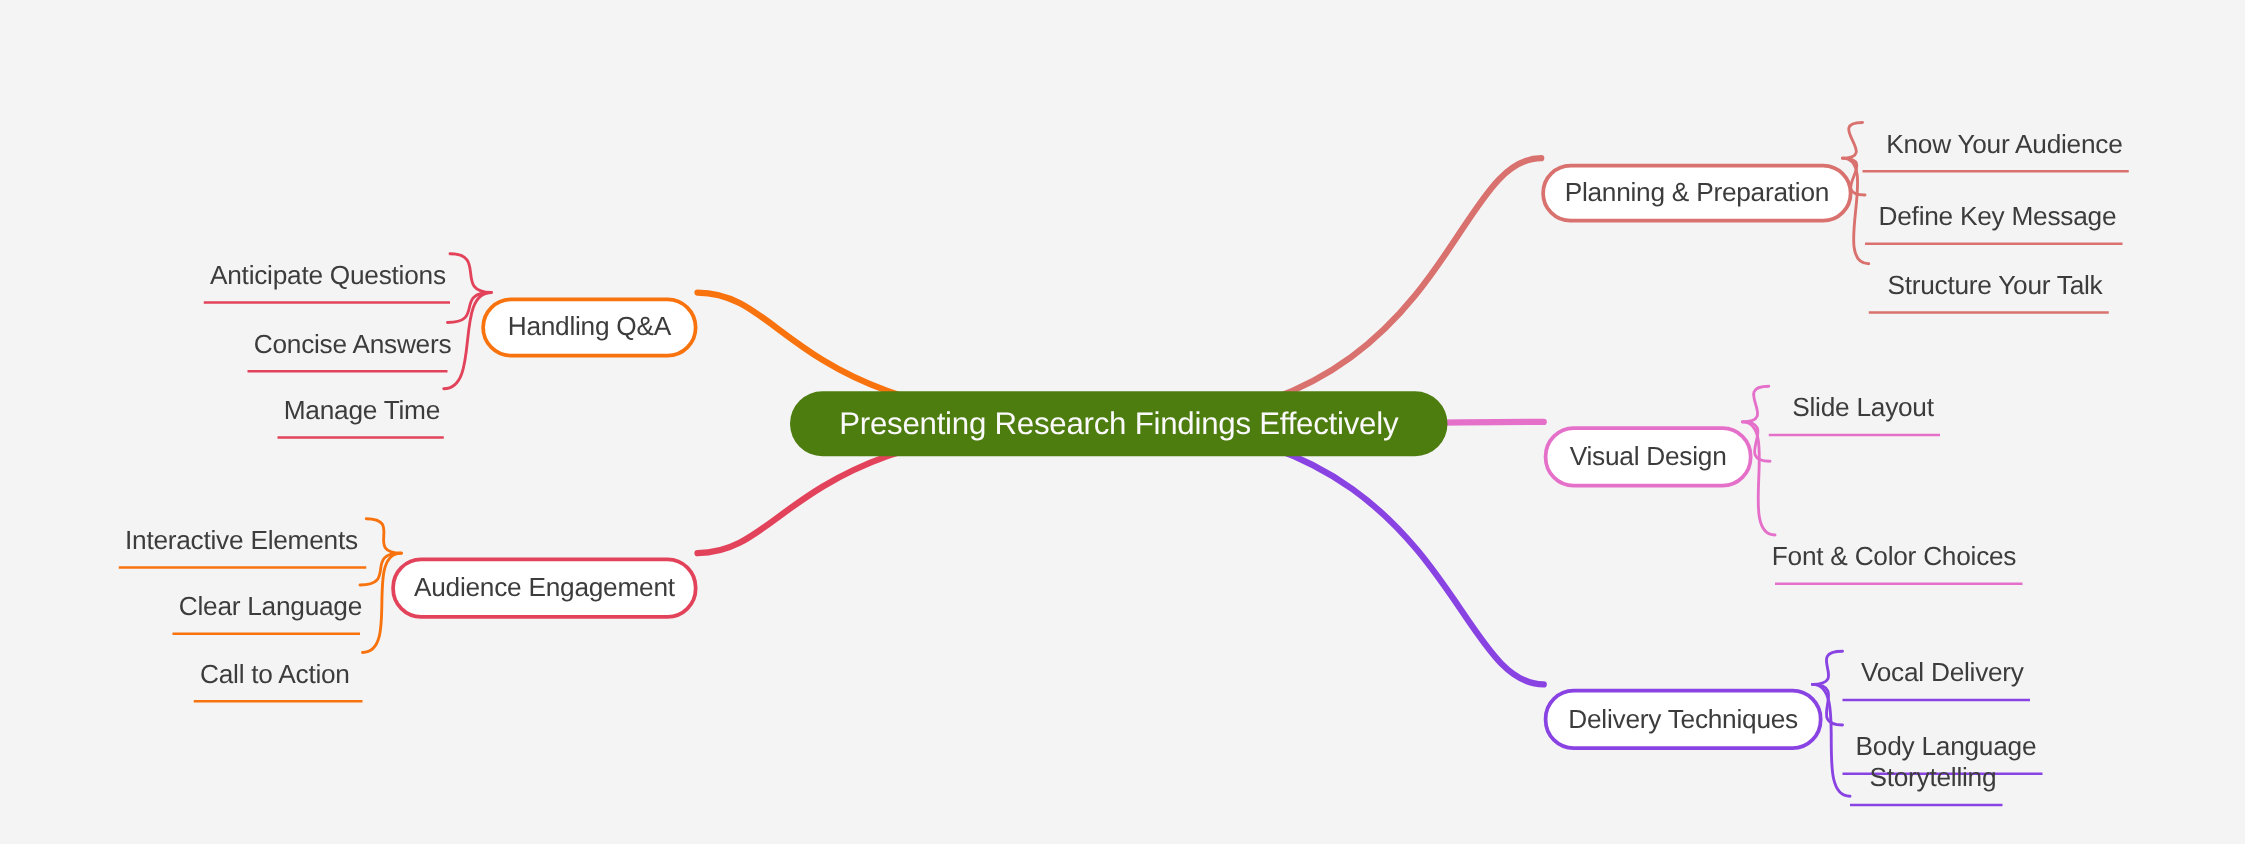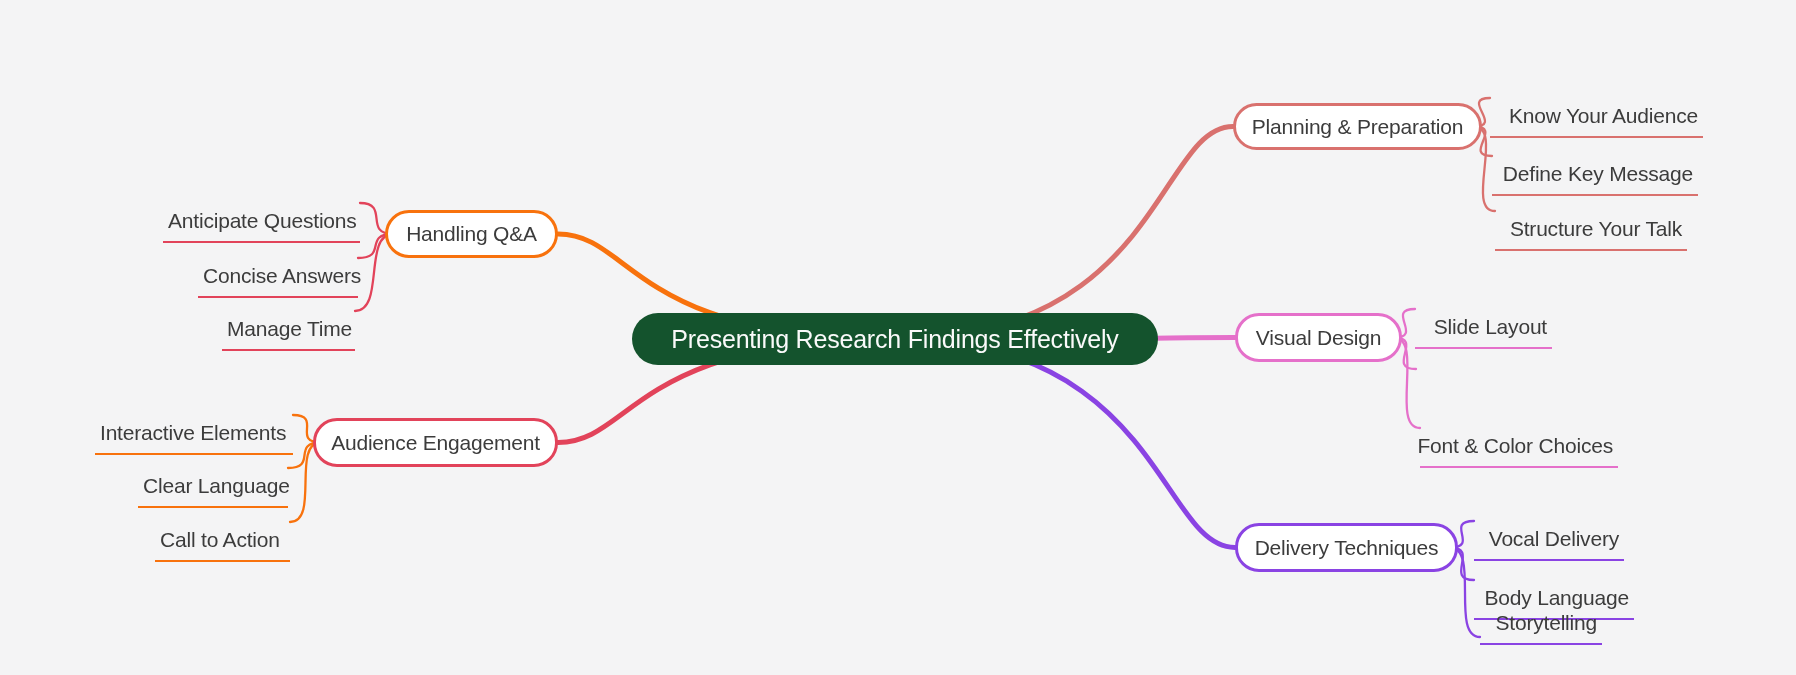--- a/index.html
+++ b/index.html
@@ -23,31 +23,32 @@
     position:absolute;
     z-index:3;
     display:flex;
     align-items:center;
     justify-content:center;
     box-sizing:border-box;
     white-space:nowrap;
     letter-spacing:-0.2px;
   }
   .root-node{
-    background:#14532d;
+    background:#4d7c0f;
     color:#fafafa;
     border-radius:27px;
     font-size:25px;
   }
   .branch-node{
     background:#ffffff;
     border:3.5px solid #888;
     border-radius:24px;
     color:#3c3c3c;
     font-size:21px;
+    margin-top:28px;
   }
   .leaf{
     position:absolute;
     z-index:2;
     display:flex;
     align-items:flex-end;
     box-sizing:border-box;
     height:40px;
     border-bottom:2.5px solid #888;
     padding-bottom:8px;

